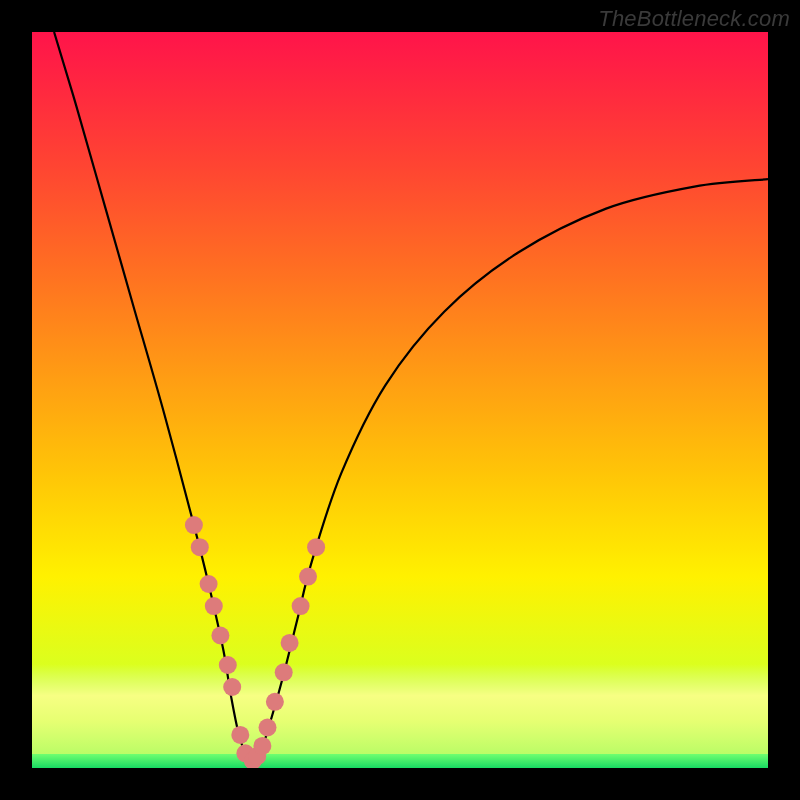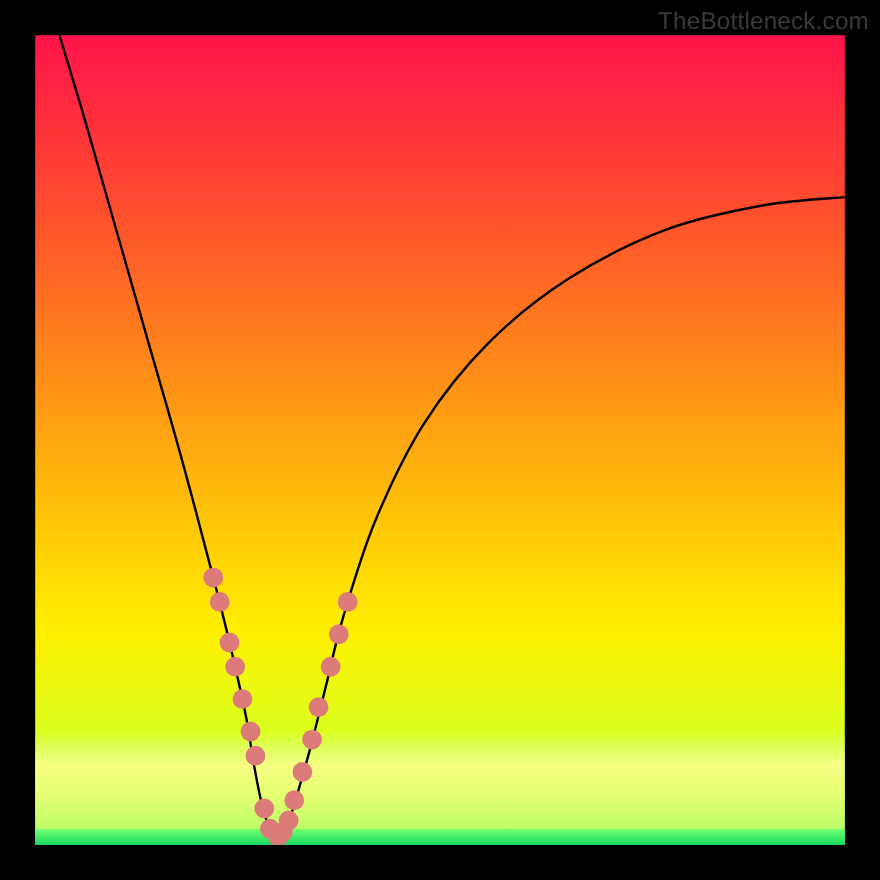--- a/index.html
+++ b/index.html
@@ -9,20 +9,21 @@
     height: 800px;
     overflow: hidden;
     background: #000;
     font-family: Arial, Helvetica, sans-serif;
   }
   .frame {
     position: relative;
     width: 800px;
     height: 592px;
     background: #000;
+    font-style: italic;
   }
   .plot-area {
     position: absolute;
     left: 32px;
     top: 32px;
     width: 736px;
     height: 736px;
     background: linear-gradient(to bottom,
       #ff144a 0%,
       #ff2342 6%,

